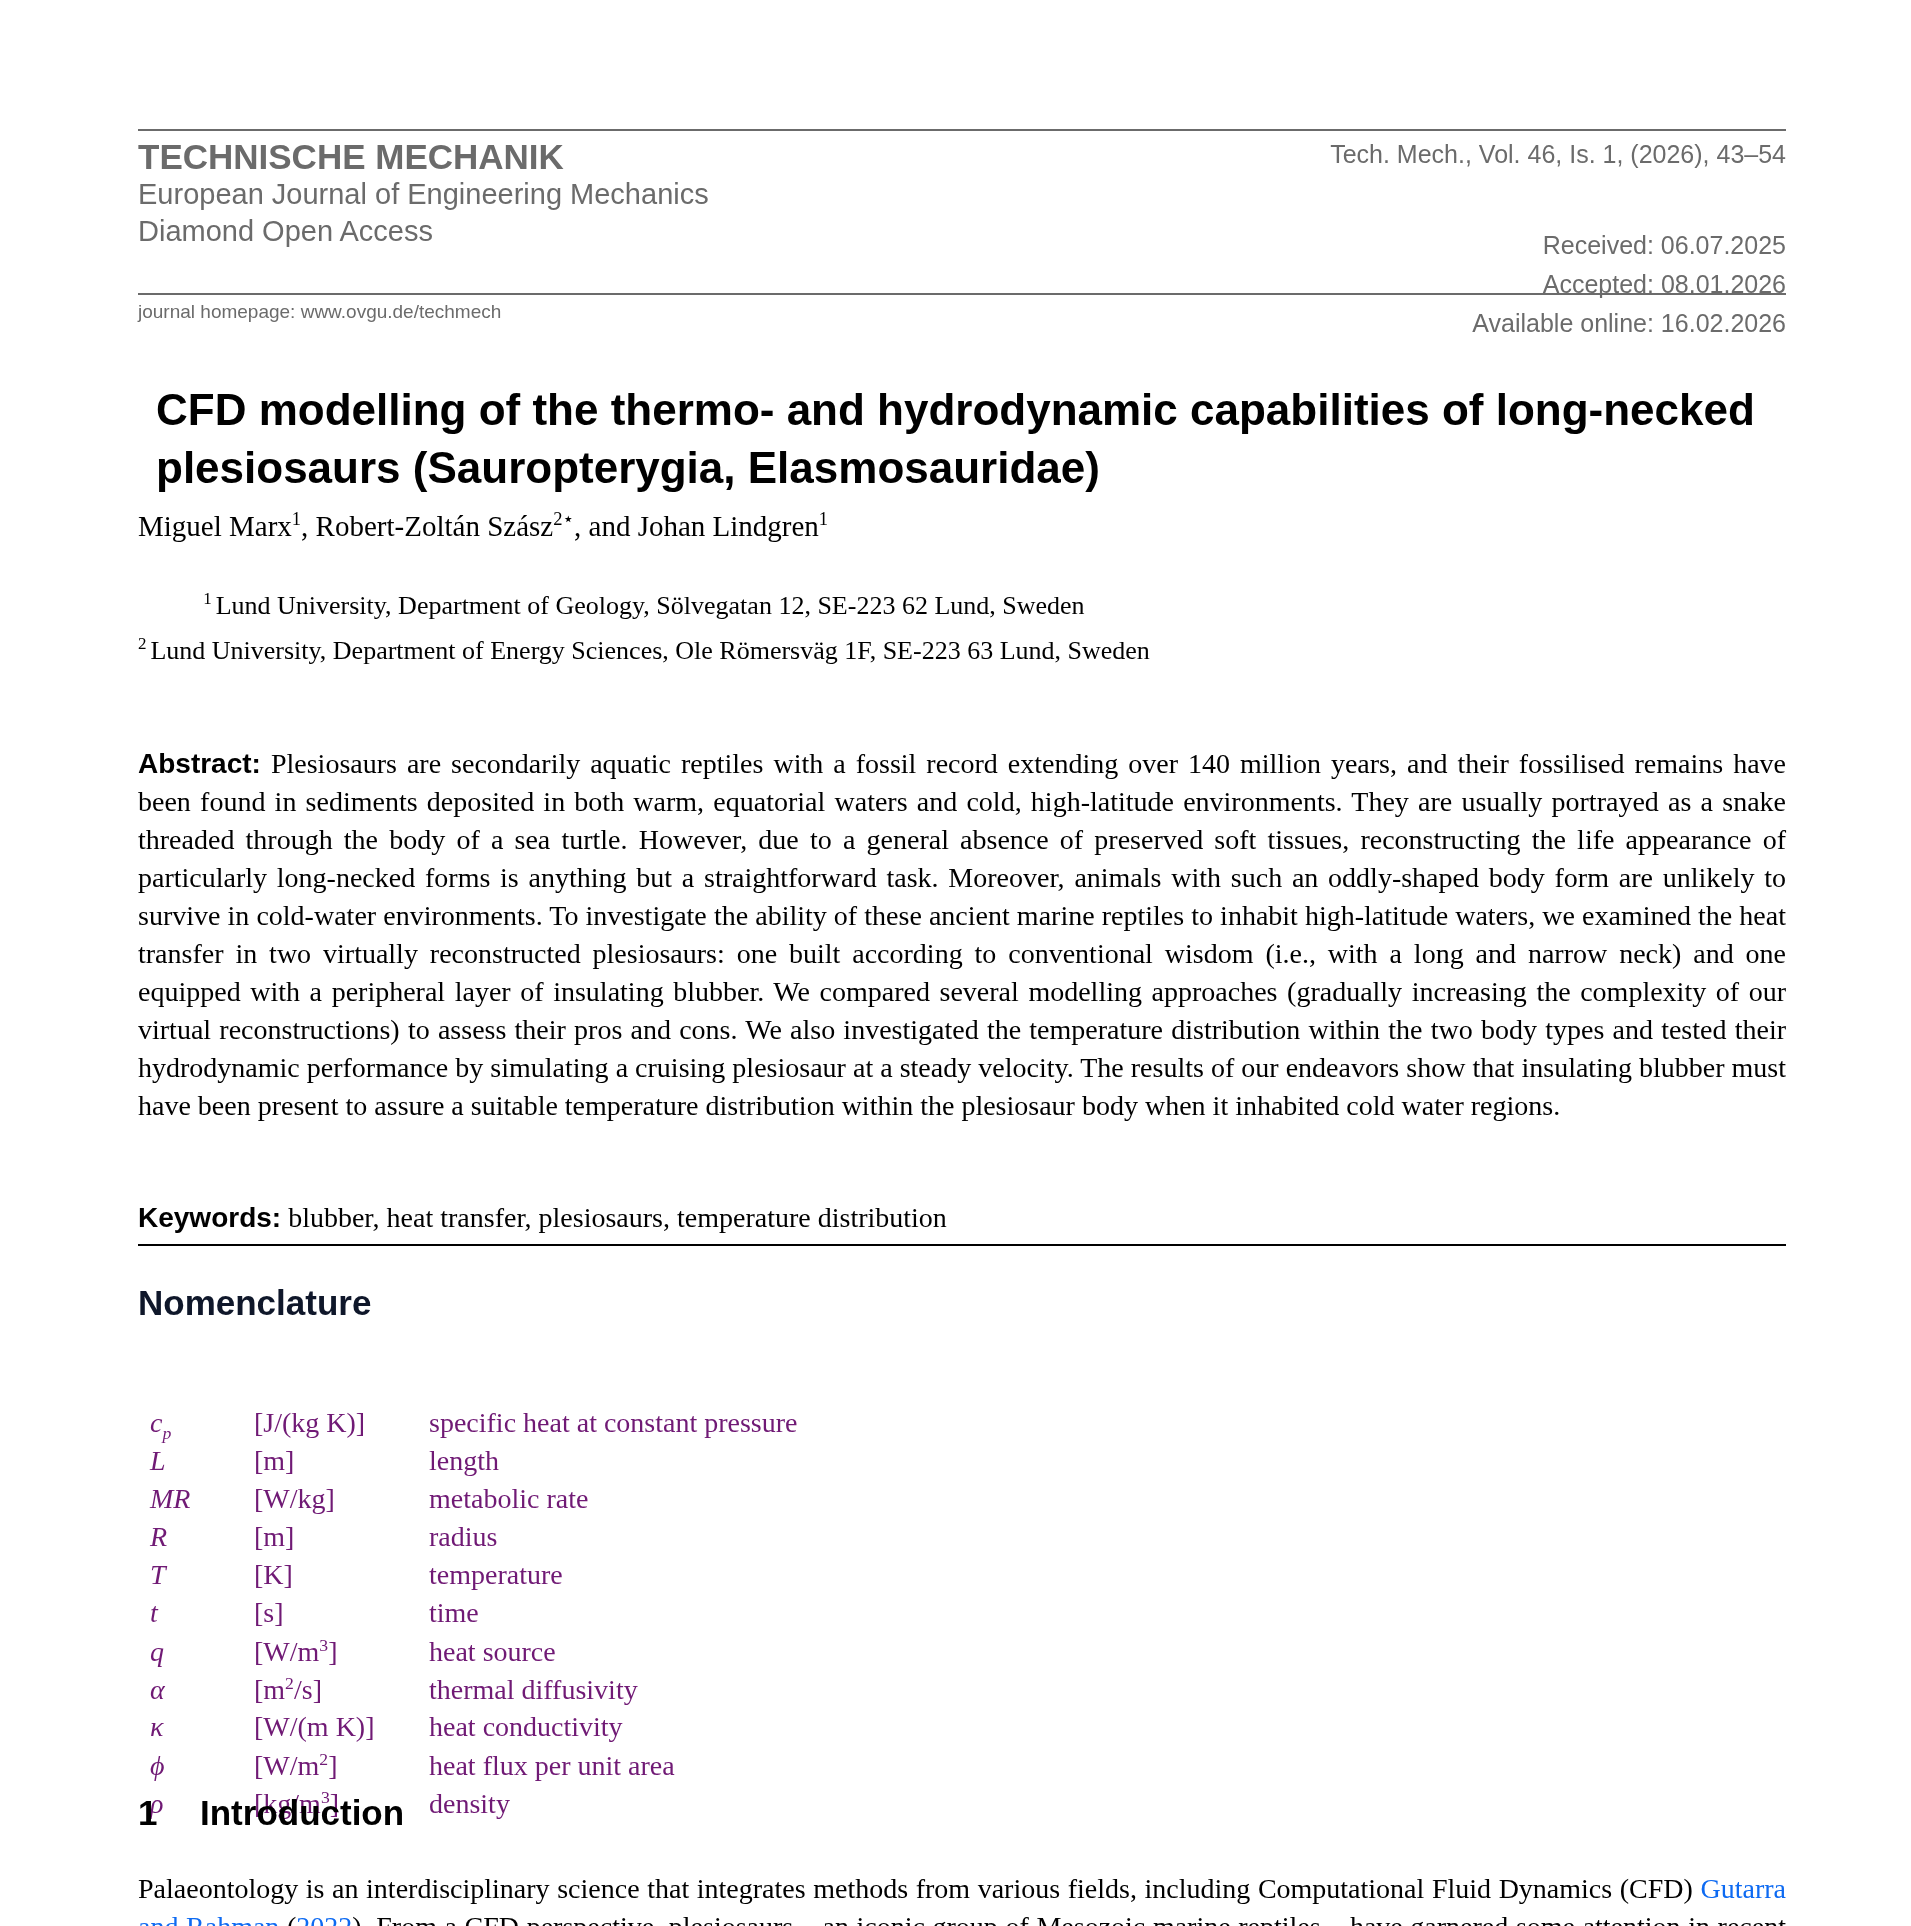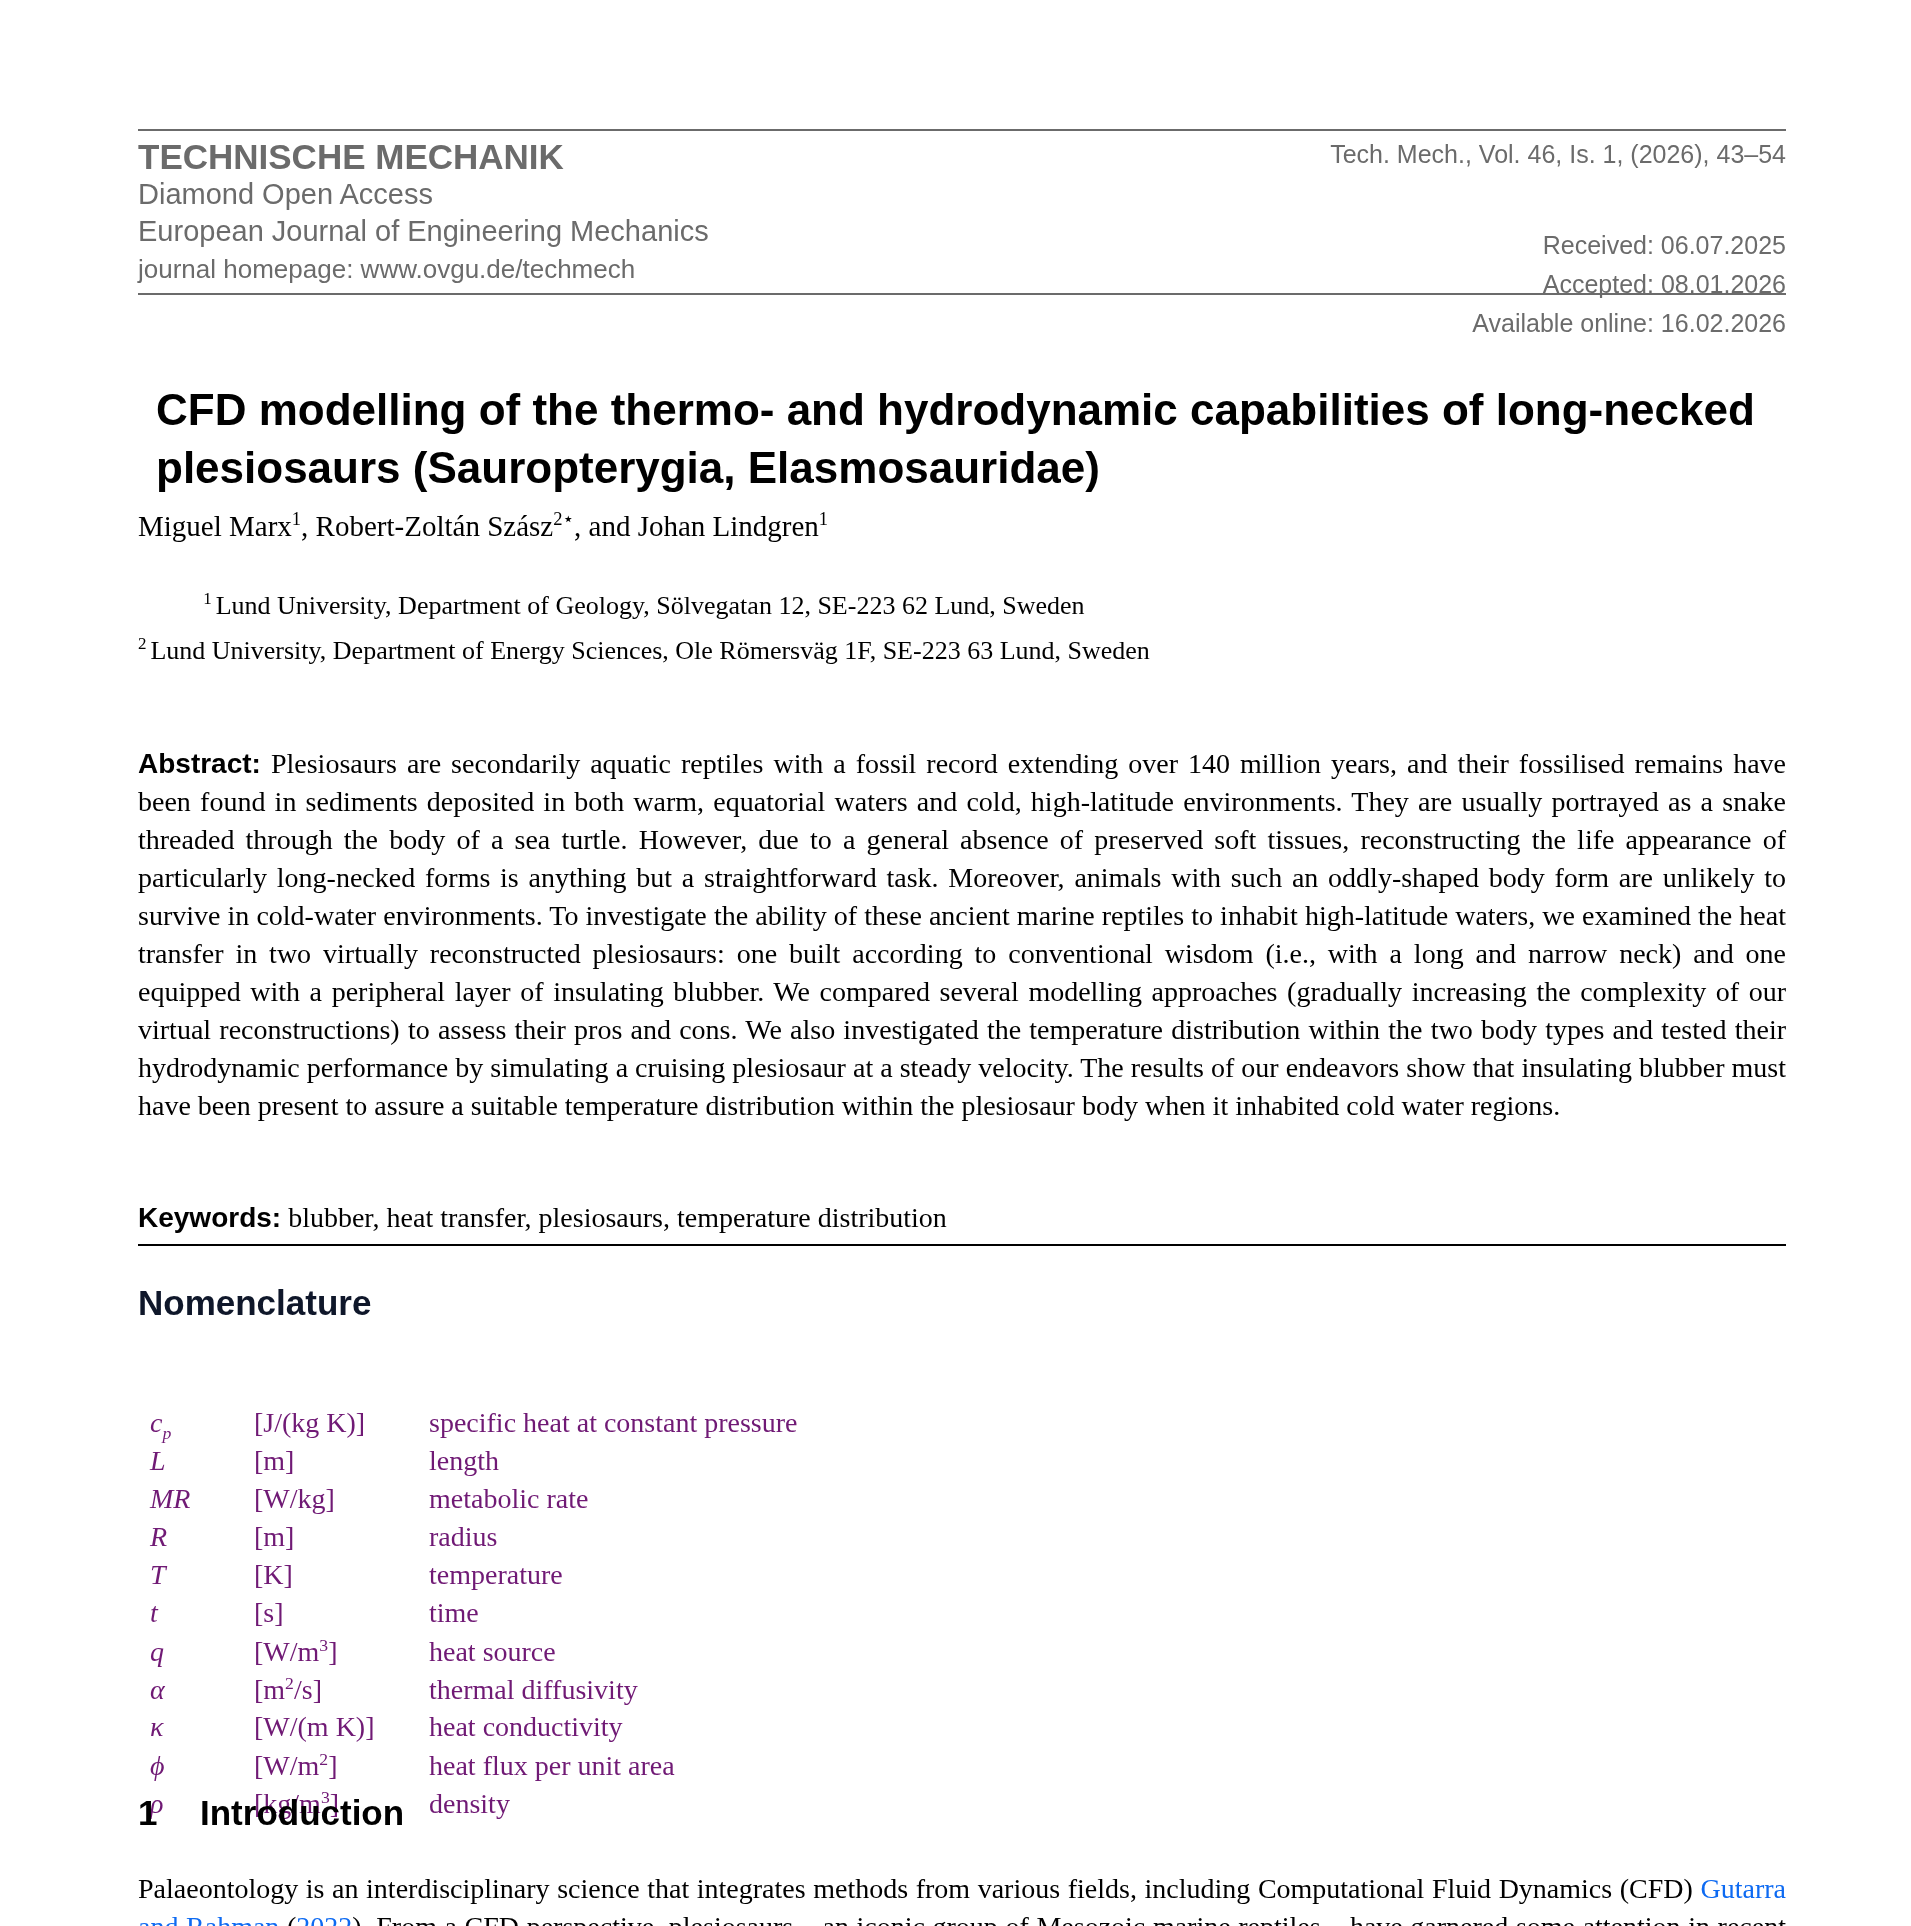--- a/index.html
+++ b/index.html
@@ -7,21 +7,21 @@
   .page { position:absolute; left:0; top:0; width:1911px; height:2703px; }
   .sans { font-family: "Liberation Sans", "DejaVu Sans", sans-serif; }
   .serif { font-family: "Liberation Serif", "DejaVu Serif", serif; }
   .grey { color:#6b6b6b; }
   .rule-grey { position:absolute; left:138px; width:1648px; height:1.9px; background:#6b6b6b; }
   .rule-black { position:absolute; left:138px; width:1648px; height:1.9px; background:#000; }
 
   .hdr-left { position:absolute; left:138px; top:137px; line-height:39px; }
   .hdr-left .title { font-size:35px; font-weight:bold; letter-spacing:0px; }
   .hdr-left .sub { font-size:29px; line-height:37px; }
-  .hdr-left .home { font-size:26px; }
+  .hdr-left .home { font-size:19px; margin-top:42px; }
   .hdr-right { position:absolute; right:125px; top:137px; text-align:right; font-size:25px; }
   .hdr-right .cite { line-height:35px; }
   .hdr-right .dates { margin-top:54px; line-height:39px; }
 
   .paper-title { position:absolute; left:156px; top:381px; width:1656px; font-size:44px; font-weight:bold; line-height:58px; color:#000; }
   .authors { position:absolute; left:138px; top:508px; font-size:29px; color:#000; }
   .authors sup { font-size:18.5px; }
   .affils { position:absolute; left:138px; top:580px; font-size:26px; line-height:38px; color:#000;text-align:center; }
   .affils sup { font-size:17px; margin-right:3.9px; }
 
@@ -47,22 +47,22 @@
 </style>
 </head>
 <body>
 
 <div class="page">
 
   <div class="rule-grey" style="top:129px;"></div>
 
   <div class="hdr-left sans grey">
     <div class="title">TECHNISCHE MECHANIK</div>
+    <div class="sub">European Journal of Engineering Mechanics</div>
     <div class="sub">Diamond Open Access</div>
-    <div class="sub">European Journal of Engineering Mechanics</div>
     <div class="home">journal homepage: www.ovgu.de/techmech</div>
   </div>
 
   <div class="hdr-right sans grey">
     <div class="cite">Tech. Mech., Vol. 46, Is. 1, (2026), 43–54</div>
     <div class="dates">
       <div>Received: 06.07.2025</div>
       <div>Accepted: 08.01.2026</div>
       <div>Available online: 16.02.2026</div>
     </div>

